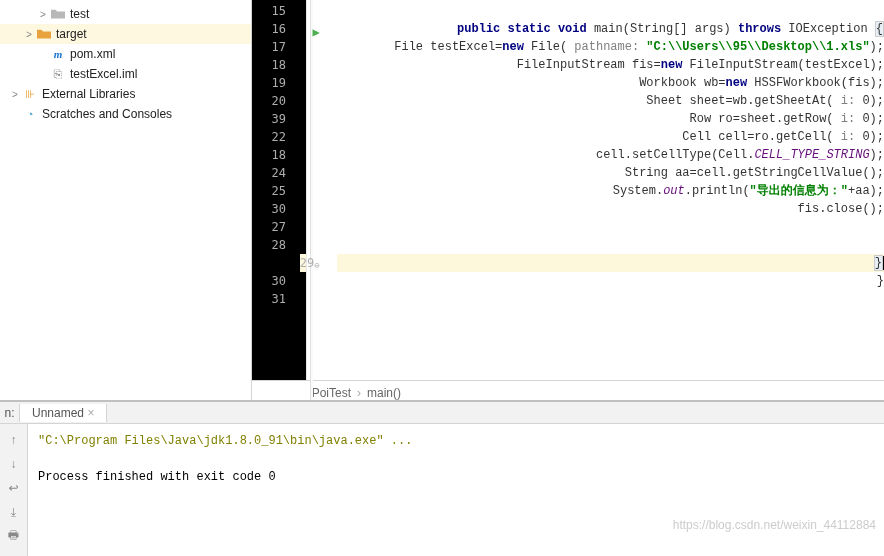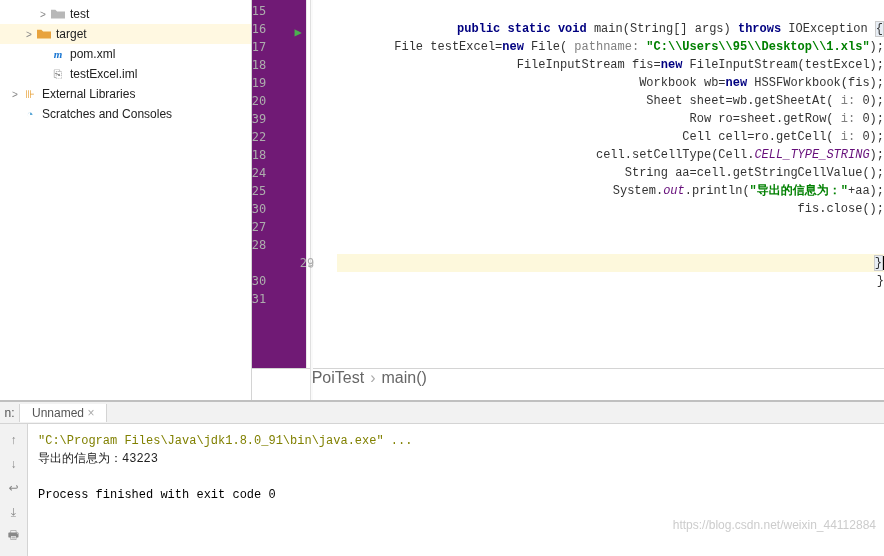--- a/index.html
+++ b/index.html
@@ -8,34 +8,34 @@
 .sidebar { width: 310px; border-right: 1px solid #d4d4d4; padding-top: 4px; background: #fff; }
 .tree-item { display: flex; align-items: center; height: 20px; padding-left: 8px; cursor: pointer; }
 .tree-item.selected { background: #fff8e1; }
 .tree-item .expand { width: 14px; text-align: center; color: #888; font-size: 10px; }
 .tree-item .icon { width: 16px; height: 16px; margin-right: 4px; display: inline-flex; align-items: center; justify-content: center; }
 .tree-item .label { font-size: 12px; color: #222; }
 .folder-icon svg { width: 14px; height: 12px; }
 .file-icon { font-size: 11px; }
 .editor { flex: 1; display: flex; flex-direction: column; background: #fff; }
 .code-area { flex: 1; display: flex; overflow: hidden; }
-.gutter { width: 55px; background: #701a75; border-right: 1px solid #e8e8e8; text-align: left; color: #adadad; font-family: Consolas, monospace; font-size: 12px; line-height: 18px; padding-right: 18px; padding-top: 2px; position: relative; }
+.gutter { width: 55px; background: #000000; border-right: 1px solid #e8e8e8; text-align: center; color: #adadad; font-family: Consolas, monospace; font-size: 12px; line-height: 18px; padding-top: 2px; position: relative; }
 .gutter .line { height: 18px; position: relative; }
 .gutter .fold { position: absolute; right: -14px; top: 2px; color: #aaa; font-size: 9px; }
 .gutter .run-marker { position: absolute; right: -14px; top: 3px; color: #4caf50; }
 .code { flex: 1; font-family: "Courier New", Consolas, monospace; font-size: 12px; line-height: 18px; padding-left: 30px; padding-top: 2px; white-space: pre; position: relative; }
 .code .cline { height: 18px; text-align: right; }
 .code .hl { background: #fdf8dc; display: block; width: 100%; }
 .kw { color: #000080; font-weight: bold; }
 .str { color: #008000; font-weight: bold; }
 .field { color: #660e7a; font-style: italic; }
 .param { color: #808080; margin-top: 44px; }
 .caret { border-left: 1px solid #000; display: inline-block; height: 14px; vertical-align: middle; }
 .brace-match { border: 1px solid #ccc; background: #e8eef5; }
-.breadcrumb { height: 32px; border-top: 1px solid #d4d4d4; padding-left: 60px; display: flex; align-items: flex-start; color: #666; font-size: 16px; }
+.breadcrumb { height: 20px; border-top: 1px solid #d4d4d4; padding-left: 60px; display: flex; align-items: flex-end; color: #666; font-size: 12px; }
 .breadcrumb .sep { margin: 0 6px; color: #aaa; }
 .bottom-panel { border-top: 2px solid #c0c0c0; height: 156px; display: flex; flex-direction: column; }
 .tabs-row { height: 22px; display: flex; align-items: center; background: #f2f2f2; border-bottom: 1px solid #d4d4d4; }
 .tab-btn { padding: 2px 12px; font-size: 12px; color: #555; border-right: 1px solid #d4d4d4; text-align: center; }
 .tab-btn.active { background: #fff; }
 .console-body { flex: 1; display: flex; }
 .console-toolbar { width: 28px; background: #f2f2f2; border-right: 1px solid #d4d4d4; display: flex; flex-direction: column; align-items: center; padding-top: 6px; }
 .console-toolbar .tb { width: 18px; height: 20px; margin-bottom: 4px; color: #888; display: flex; align-items: center; justify-content: center; }
 .console-out { flex: 1; font-family: "Courier New", monospace; font-size: 12px; padding: 8px 10px; line-height: 18px; color: #222; }
 .console-out .cmd { color: #808000; }
@@ -137,20 +137,19 @@
   <div class="console-body">
     <div class="console-toolbar">
       <div class="tb">↑</div>
       <div class="tb">↓</div>
       <div class="tb">↩</div>
       <div class="tb">⤓</div>
       <div class="tb">🖶</div>
     </div>
     <div class="console-out">
       <div class="cmd">"C:\Program Files\Java\jdk1.8.0_91\bin\java.exe" ...</div>
-      <div>导出的信息为：43223</div>
       <div style="height:18px"></div>
       <div class="exit">Process finished with exit code 0</div>
     </div>
   </div>
 </div>
 
 <div class="watermark">https://blog.csdn.net/weixin_44112884</div>
 
 </body></html>

